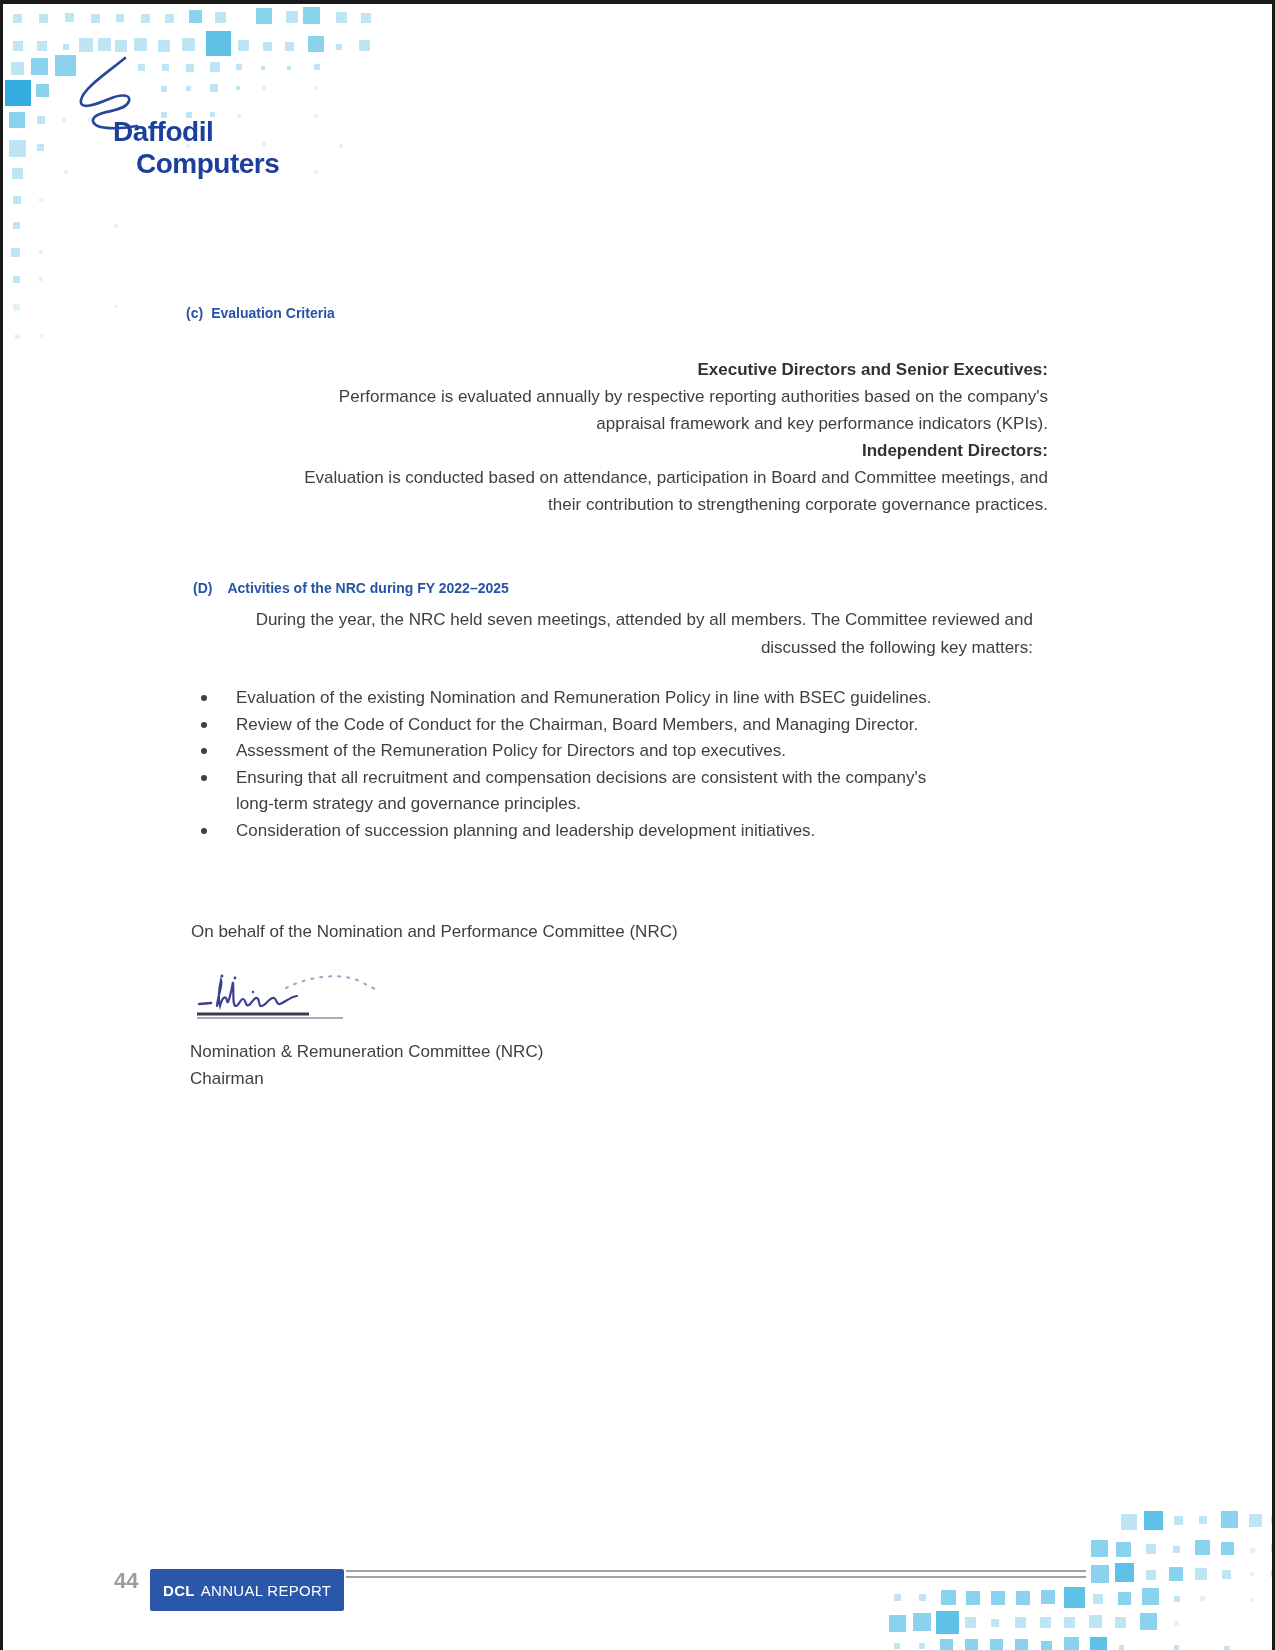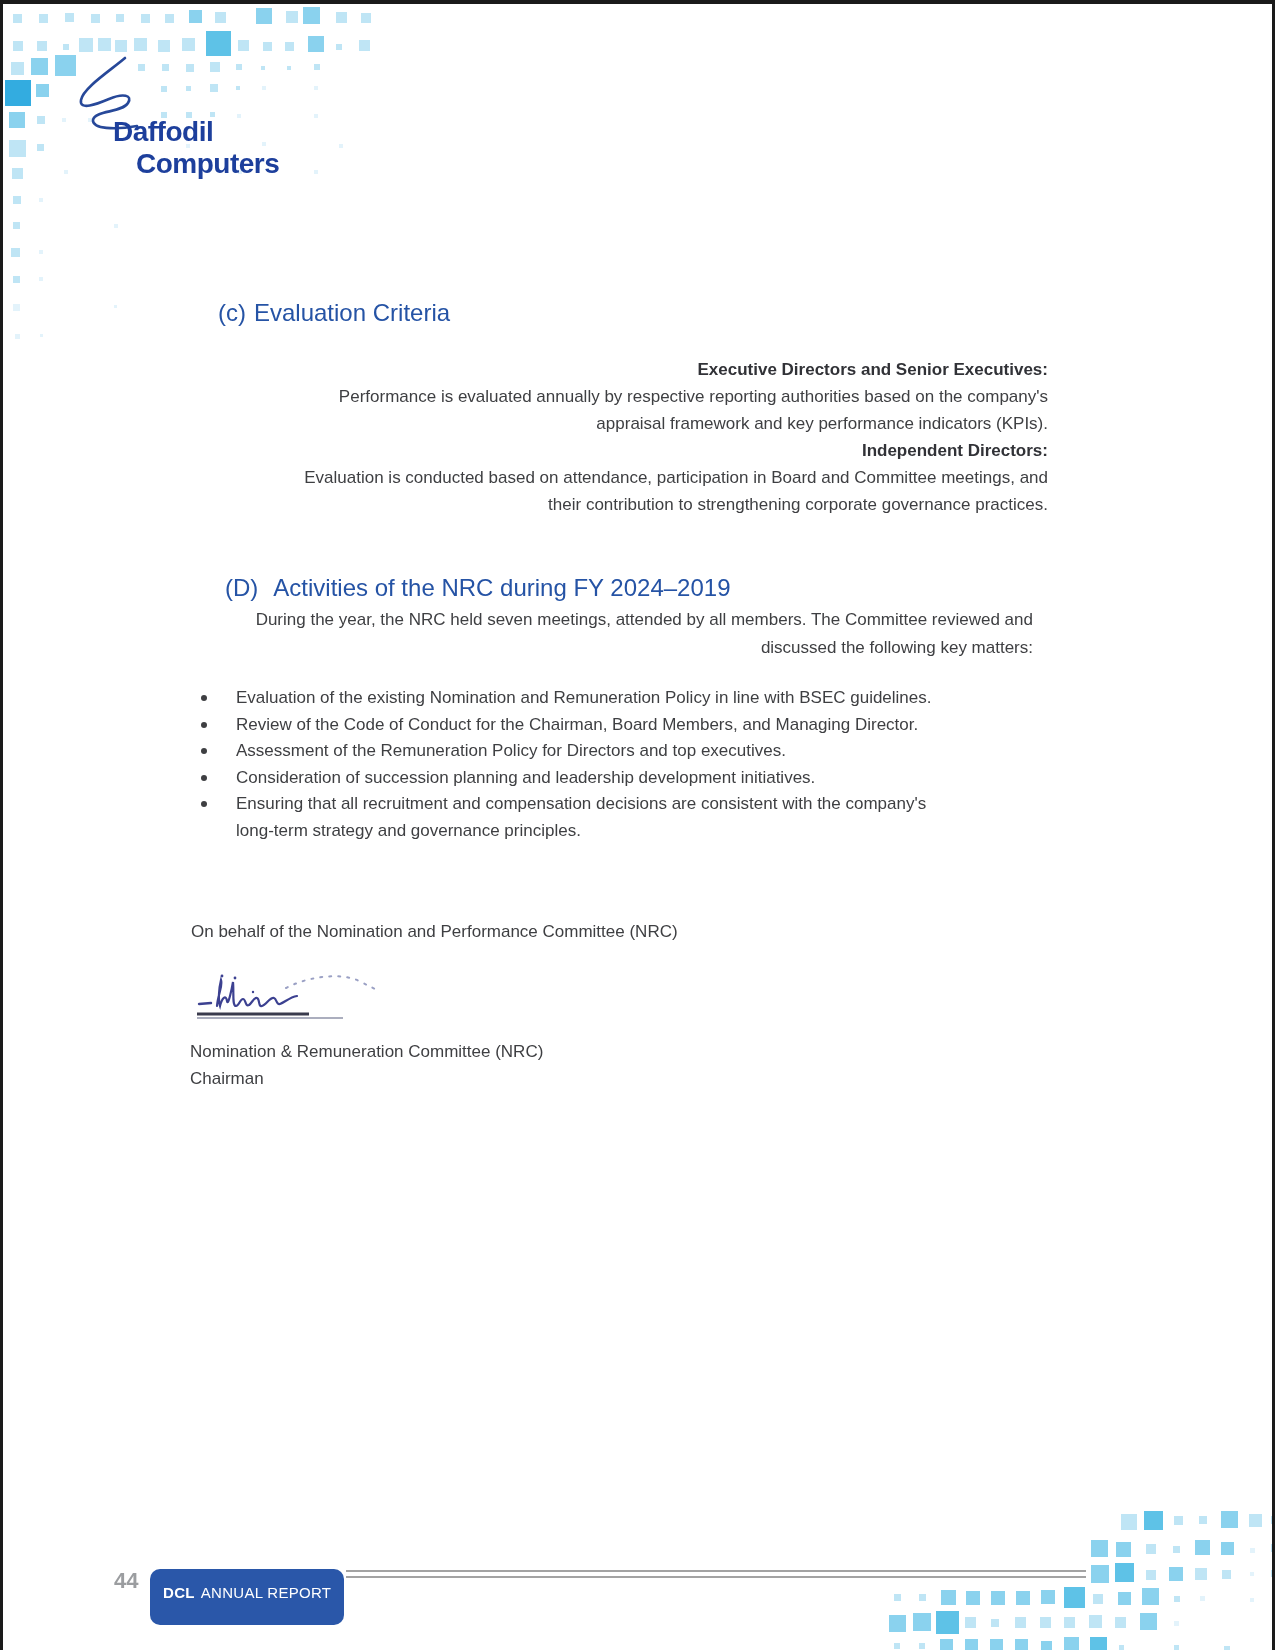--- a/index.html
+++ b/index.html
@@ -10,40 +10,40 @@
     font-family:"Liberation Sans", sans-serif;
     color:var(--body-text,#3e3f42);
   }
   .sq{position:absolute;}
   
   .logo-text{position:absolute;left:110px;top:112px;line-height:32px;
     font-size:28px;font-weight:bold;color:var(--logo-blue,#1d3f9c);letter-spacing:-0.5px;}
   .logo-text .l2{display:block;padding-left:23px;}
   .swoosh{position:absolute;left:70px;top:48px;}
   
-  .sec-head{position:absolute;font-size:24px;font-weight:normal;color:var(--heading-blue,#2553a5);line-height:26px;margin-left:32px;}
+  .sec-head{position:absolute;font-size:14px;font-weight:bold;color:var(--heading-blue,#2553a5);line-height:26px;}
   .sec-head .lbl{margin-right:8px;}
   .sec-head.d .lbl{margin-right:15px;}
   
   .body-block{position:absolute;font-size:17px;line-height:27px;color:var(--body-text,#3e3f42);text-align:right;}
   .body-block b{color:#313237;}
   .pre{white-space:pre-line;}
   
   .bullets{position:absolute;left:197px;top:681px;width:800px;}
   .bullets .li{display:flex;line-height:26.6px;font-size:17px;color:var(--body-text,#3e3f42);}
   .bullets .dot{flex:0 0 auto;width:6px;height:6px;border-radius:50%;background:#3e3f42;margin:10px 29px 0 1px;}
   
   .onbehalf{position:absolute;left:188px;top:918px;font-size:17px;}
   .signature{position:absolute;left:188px;top:962px;}
   .signer{position:absolute;left:187px;top:1034px;font-size:17px;line-height:27px;}
   .signer .nm{font-weight:bold;color:#313237;}
   
   .page-num{position:absolute;left:111px;top:1564px;font-size:22px;font-weight:bold;color:var(--page-number-gray,#9b9da0);}
-  .badge{position:absolute;left:147px;top:1565px;height:26px;display:flex;align-items:flex-start;
-    background:var(--badge-blue,#2a57a9);color:#fff;border-radius:10px;padding:15px 13px;font-size:15px;letter-spacing:0.3px;white-space:nowrap;}
+  .badge{position:absolute;left:147px;top:1565px;height:26px;display:flex;align-items:center;
+    background:var(--badge-blue,#2a57a9);color:#fff;border-radius:2px;padding:8px 13px;font-size:15px;letter-spacing:0.3px;white-space:nowrap;}
   .badge .b1{font-weight:bold;margin-right:6px;}
   .footer-rule{position:absolute;left:343px;top:1566px;width:740px;height:4px;
     border-top:2px solid #a3a3a3;border-bottom:2px solid #a3a3a3;}
 </style>
 </head>
 <body>
 
 <div class="page">
 
   <div id="mosaic-tl" style="position:absolute;inset:0;pointer-events:none;">
@@ -205,46 +205,46 @@
   <div class="body-block" style="left:215px;top:352px;width:830px;">
     <b>Executive Directors and Senior Executives:</b>
     <div class="pre">Performance is evaluated annually by respective reporting authorities based on the company's
 appraisal framework and key performance indicators (KPIs).</div>
     <b>Independent Directors:</b>
     <div class="pre">Evaluation is conducted based on attendance, participation in Board and Committee meetings, and
 their contribution to strengthening corporate governance practices.</div>
   </div>
 
   <div class="sec-head d" style="left:190px;top:571px;">
-    <span class="lbl">(D)</span><span>Activities of the NRC during FY 2024–2019</span>
+    <span class="lbl">(D)</span><span>Activities of the NRC during FY 2022–2025</span>
   </div>
   <div class="body-block pre" style="left:190px;top:602px;width:840px;line-height:27.5px;">During the year, the NRC held seven meetings, attended by all members. The Committee reviewed and
 discussed the following key matters:</div>
 
   <div class="bullets">
     <div class="li">
         <span class="dot"></span>
         <span class="pre">Evaluation of the existing Nomination and Remuneration Policy in line with BSEC guidelines.</span>
       </div>
     <div class="li">
         <span class="dot"></span>
         <span class="pre">Review of the Code of Conduct for the Chairman, Board Members, and Managing Director.</span>
       </div>
     <div class="li">
         <span class="dot"></span>
         <span class="pre">Assessment of the Remuneration Policy for Directors and top executives.</span>
       </div>
     <div class="li">
         <span class="dot"></span>
-        <span class="pre">Consideration of succession planning and leadership development initiatives.</span>
-      </div>
-    <div class="li">
-        <span class="dot"></span>
         <span class="pre">Ensuring that all recruitment and compensation decisions are consistent with the company's
 long-term strategy and governance principles.</span>
+      </div>
+    <div class="li">
+        <span class="dot"></span>
+        <span class="pre">Consideration of succession planning and leadership development initiatives.</span>
       </div>
   </div>
 
   <div class="onbehalf">On behalf of the Nomination and Performance Committee (NRC)</div>
 
   <svg class="signature" width="215" height="60" viewBox="0 0 215 60">
     <path d="M 95,22 C 120,9 152,7 168,15 C 176,19 182,22 186,24" fill="none" stroke="#9aa0c4" stroke-width="2" stroke-dasharray="2 7" stroke-linecap="round"></path>
     <path d="M 8,38 L 20,37" fill="none" stroke="#3c4191" stroke-width="2.4" stroke-linecap="round"></path>
     <path d="M 26,40 C 27,28 32,20 30,14 C 28,22 27,34 29,40 C 31,32 35,28 36,35 C 37,41 41,22 42,16 C 43,26 41,40 45,40 C 48,40 49,33 52,33 C 55,33 54,41 58,39 C 61,37 63,31 66,32 C 69,33 67,41 71,40 C 75,39 79,31 83,32 C 86,33 85,39 89,38 C 94,36 99,31 106,30" fill="none" stroke="#3c4191" stroke-width="2.2" stroke-linecap="round"></path>
     <circle cx="31" cy="10" r="1.4" fill="#3c4191"></circle>

